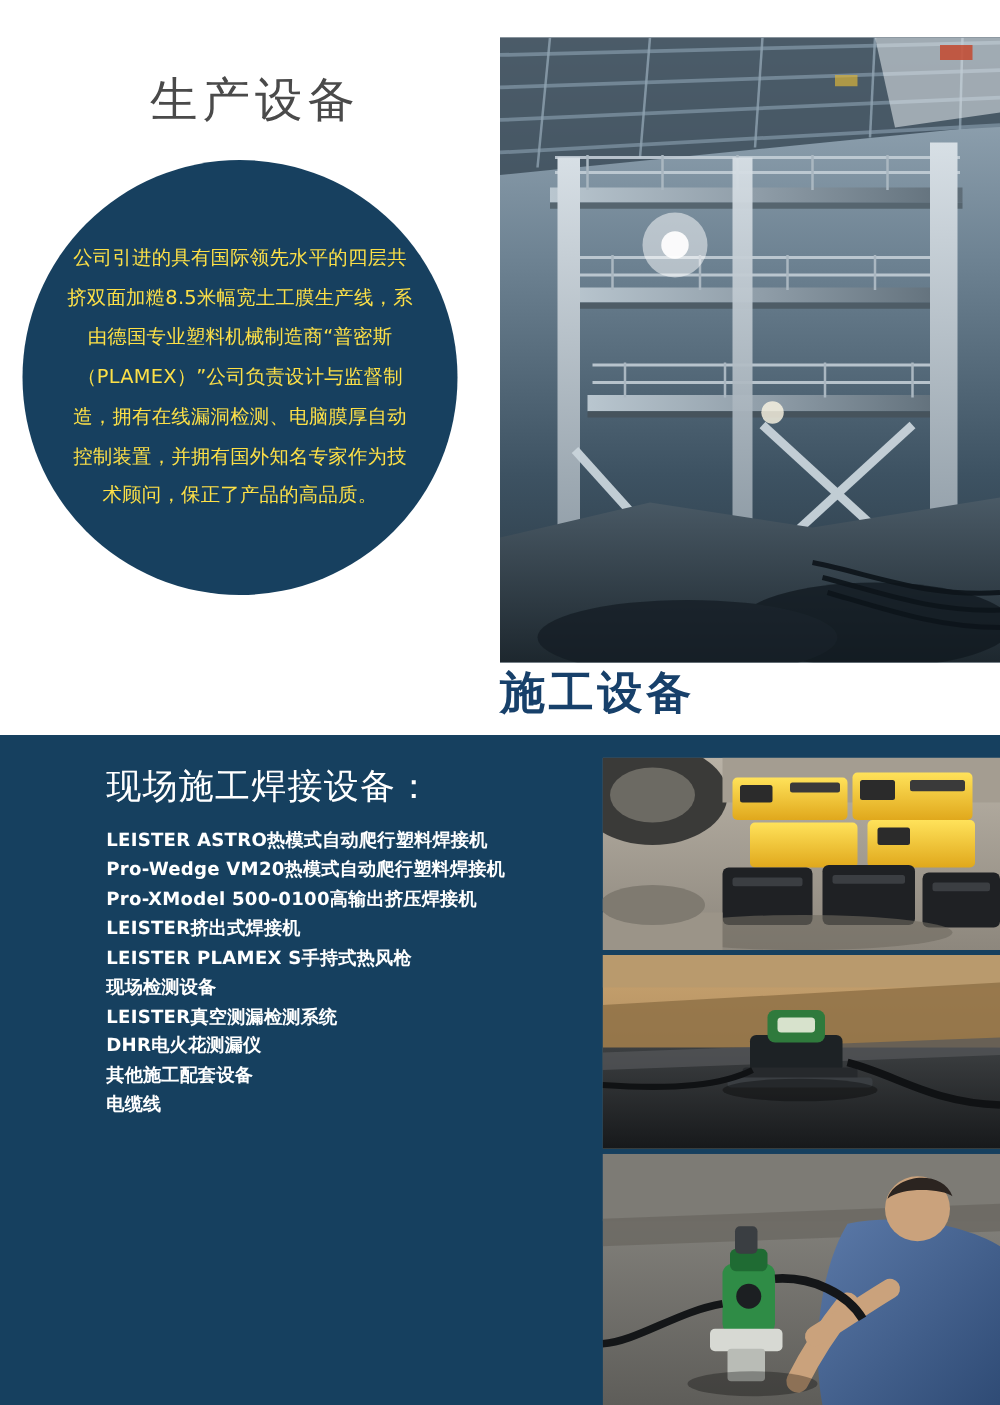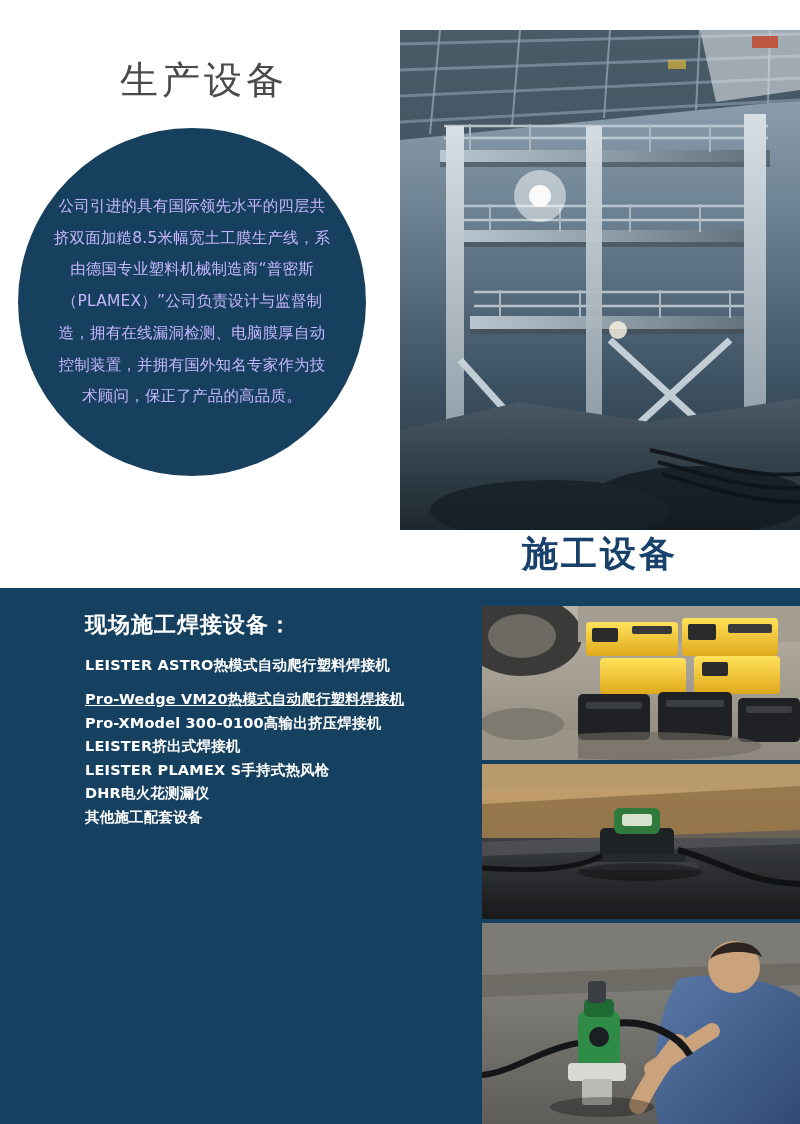--- a/index.html
+++ b/index.html
@@ -48,21 +48,21 @@
     font-family: "DejaVu Sans", "Liberation Sans", sans-serif;
   }
   .circle-blurb {
     position: absolute;
     left: 18px;
     top: 128px;
     width: 348px;
     height: 348px;
     border-radius: 50%;
     background: #17405f;
-    color: #c4b5fd;
+    color: #fde047;
     display: flex;
     align-items: center;
     justify-content: flex-start;
     box-sizing: border-box;
     padding: 30px 34px;
   }
   .circle-blurb p {
     margin: 0;
     font-size: 15.5px;
     line-height: 2.05;
@@ -82,21 +82,20 @@
     background: #233645;
   }
   .hall-svg { display:block; width:400px; height:500px; }
 
   
   .title-construction {
     position: absolute;
     left: 400px;
     top: 530px;
     width: 400px;
-    text-align: center;
     font-size: 36px;
     letter-spacing: 3px;
     color: #17406a;
     font-weight: 700;
     font-family: "DejaVu Sans", "Liberation Sans", sans-serif;
   }
 
   
   .bottom-section {
     position: absolute;
@@ -107,37 +106,36 @@
     background: #16405f;
   }
   .equip-list {
     position: absolute;
     left: 85px;
     top: 22px;
     width: 380px;
     color: #ffffff;
   }
   .equip-heading {
-    font-size: 22px;
-    font-weight: 700;
+    font-size: 28px;
+    font-weight: 400;
     letter-spacing: 1px;
     margin-bottom: 14px;
     font-family: "DejaVu Sans", "Liberation Sans", sans-serif;
   }
   .equip-item {
     font-size: 14.5px;
     font-weight: 700;
     line-height: 1.62;
     letter-spacing: 0.2px;
     font-family: "DejaVu Sans", "Liberation Sans", sans-serif;
     white-space: nowrap;
   }
   .equip-item.gap {
-    margin-top: 11px;
-    text-decoration: underline;
+    margin-top: 0;
   }
 
   
   .photo-col {
     position: absolute;
     left: 482px;
     top: 0;
     width: 318px;
     height: 536px;
   }
@@ -279,25 +277,28 @@
     <div class="title-construction">施工设备</div>
   </div>
 
   <div class="bottom-section">
 
     <div class="equip-list">
       <div class="equip-heading">现场施工焊接设备：</div>
 
       <div class="equip-item">LEISTER ASTRO热模式自动爬行塑料焊接机</div>
       <div class="equip-item gap">Pro-Wedge VM20热模式自动爬行塑料焊接机</div>
-      <div class="equip-item">Pro-XModel 300-0100高输出挤压焊接机</div>
+      <div class="equip-item">Pro-XModel 500-0100高输出挤压焊接机</div>
       <div class="equip-item">LEISTER挤出式焊接机</div>
       <div class="equip-item">LEISTER PLAMEX S手持式热风枪</div>
+      <div class="equip-item">现场检测设备</div>
+      <div class="equip-item">LEISTER真空测漏检测系统</div>
       <div class="equip-item">DHR电火花测漏仪</div>
       <div class="equip-item">其他施工配套设备</div>
+      <div class="equip-item">电缆线</div>
     </div>
 
     <div class="photo-col">
 
       <div class="photo photo-welders">
         <svg width="318" height="154" viewBox="0 0 318 154" preserveAspectRatio="none">
           <defs>
             <linearGradient id="groundA" x1="0" y1="0" x2="0" y2="1">
               <stop offset="0%" stop-color="#b9b2a6"></stop>
               <stop offset="100%" stop-color="#8d877d"></stop>

